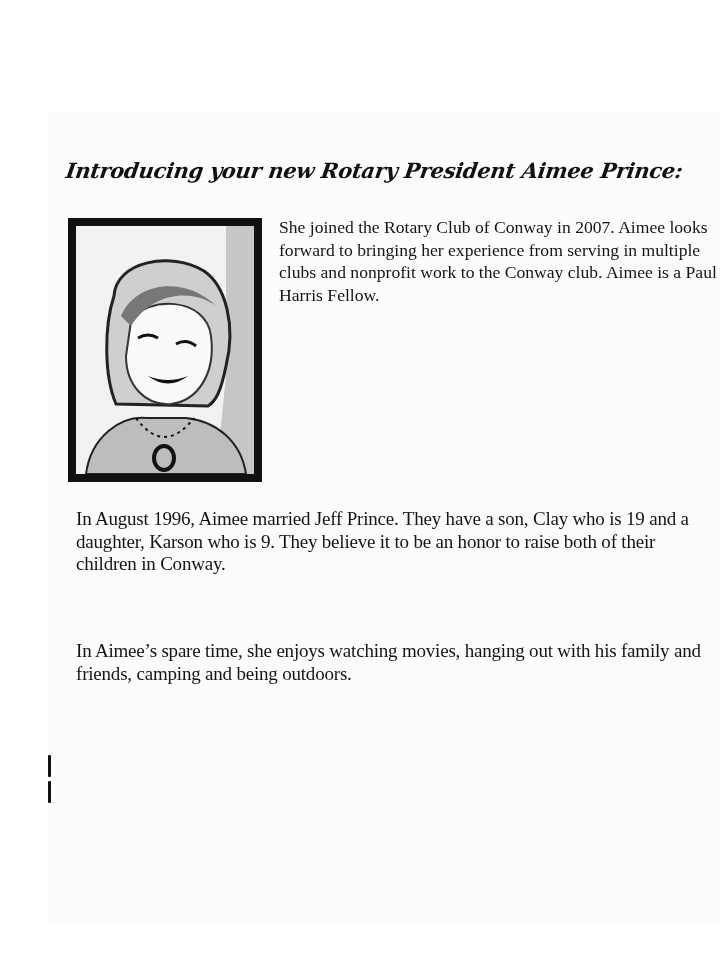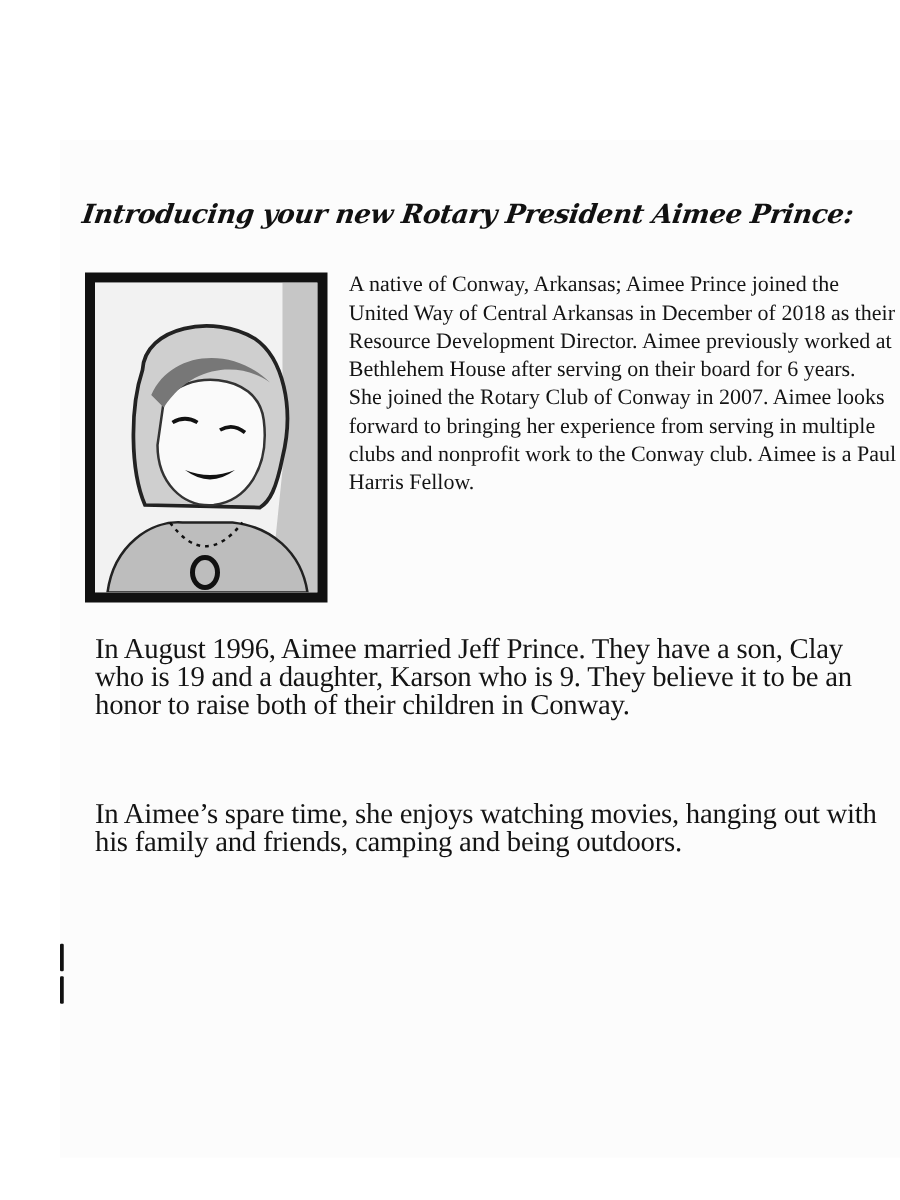--- a/index.html
+++ b/index.html
@@ -30,21 +30,21 @@
       background: radial-gradient(circle at 30% 20%, #f4f4f4 0 30%, #d8d8d8 60%, #bdbdbd 100%);
     }
     .photo svg { width: 100%; height: 100%; display: block; }
     .intro {
       position: absolute; left: 279px; top: 216px; width: 440px;
       font-size: 17.6px; line-height: 22.6px;
     }
     .intro p { margin: 0; }
     .para {
       position: absolute; left: 76px; width: 640px;
-      font-size: 23px; line-height: 22.6px; margin: 0;
+      font-size: 19px; line-height: 22.6px; margin: 0;
       letter-spacing: -0.2px;
     }
     .p2 { top: 508px; }
     .p3 { top: 604px; margin-top: 36px; }
     .edge-mark {
       position: absolute; left: 48px; top: 755px; width: 3px; height: 48px;
     }
     .edge-mark .seg1 { position: absolute; left: 0; top: 0; width: 3px; height: 22px; background: #111; border-radius: 1px; }
     .edge-mark .seg2 { position: absolute; left: 0; top: 26px; width: 3px; height: 22px; background: #111; border-radius: 1px; }
   </style>
@@ -67,21 +67,20 @@
       <path d="M72 150 Q92 165 112 150 Q92 158 72 150 Z" fill="#111"></path>
       <path d="M45 90 C60 55, 110 50, 140 80 C120 65, 80 62, 55 100 Z" fill="#777"></path>
       <path d="M10 248 C15 210, 45 190, 70 192 L110 192 C140 195, 165 215, 170 248 Z" fill="#bdbdbd" stroke="#222" stroke-width="2"></path>
       <path d="M60 192 Q88 230 118 192" stroke="#111" stroke-width="2" fill="none" stroke-dasharray="3 4"></path>
       <ellipse cx="88" cy="232" rx="10" ry="12" fill="none" stroke="#111" stroke-width="4"></ellipse>
     </svg>
   </div>
 </div>
 
 <div class="intro">
-  <p>A native of Conway, Arkansas; Aimee Prince joined the United Way of Central Arkansas in December of 2018 as their Resource Development Director. Aimee previously worked at Bethlehem House after serving on their board for 6 years.</p>
   <p>She joined the Rotary Club of Conway in 2007. Aimee looks forward to bringing her experience from serving in multiple clubs and nonprofit work to the Conway club.  Aimee is a Paul Harris Fellow.</p>
 </div>
 
 <p class="para p2">In August 1996, Aimee married Jeff Prince. They have a son, Clay who is 19 and a daughter, Karson who is 9. They believe it to be an honor to raise both of their children in Conway.</p>
 
 <p class="para p3">In Aimee’s spare time, she enjoys watching movies, hanging out with his family and friends, camping and being outdoors.</p>
 
 <div class="edge-mark">
   <div class="seg1"></div>
   <div class="seg2"></div>

